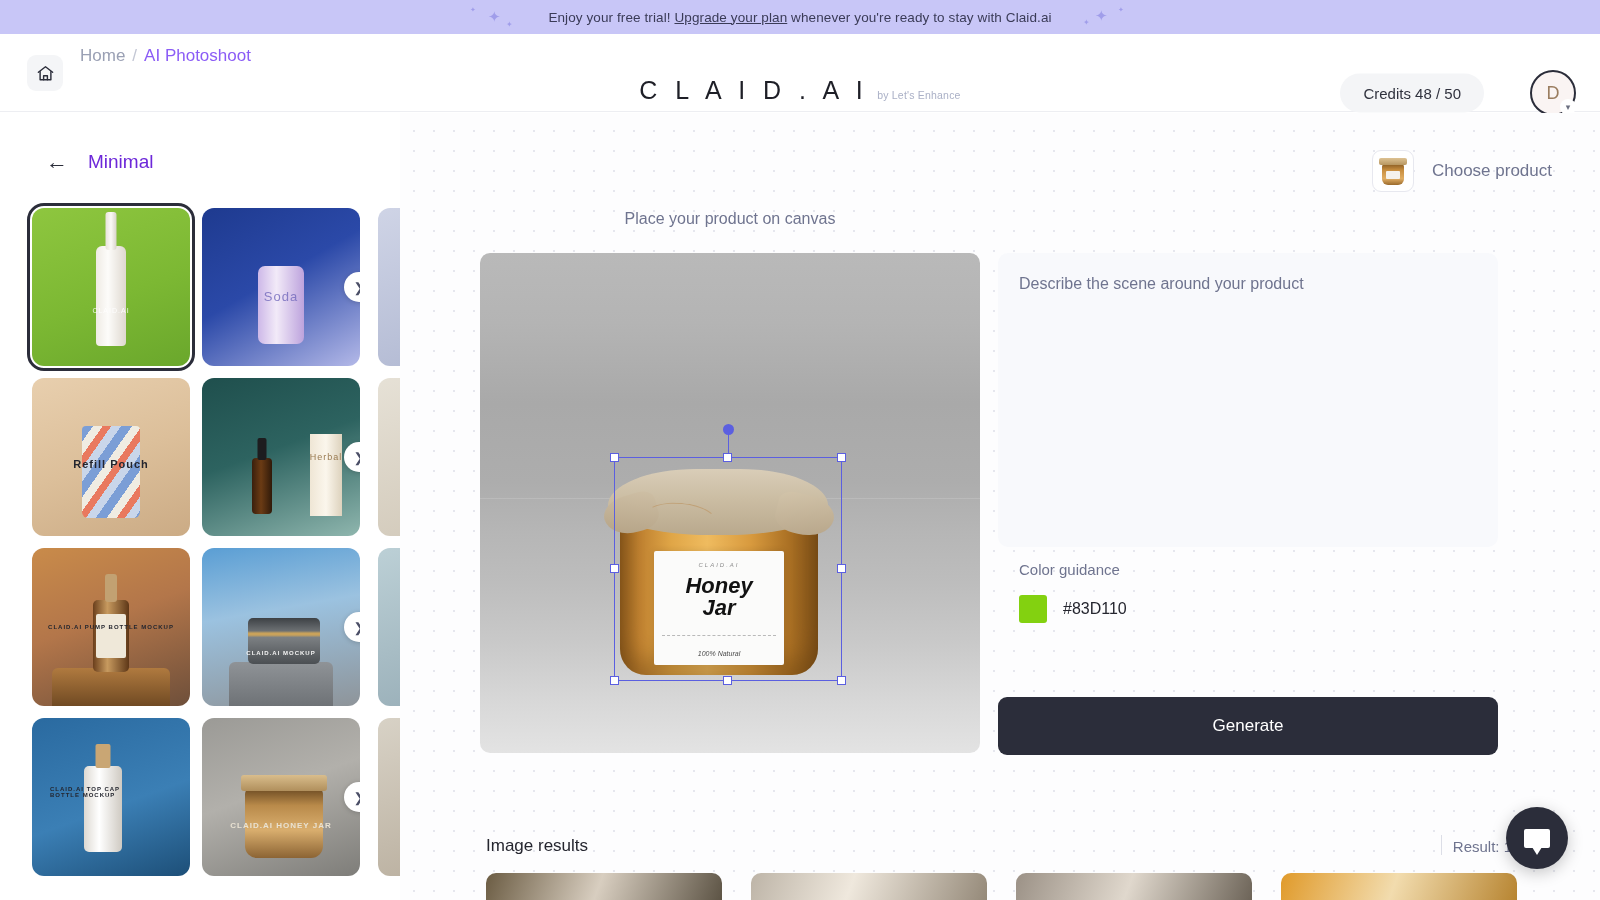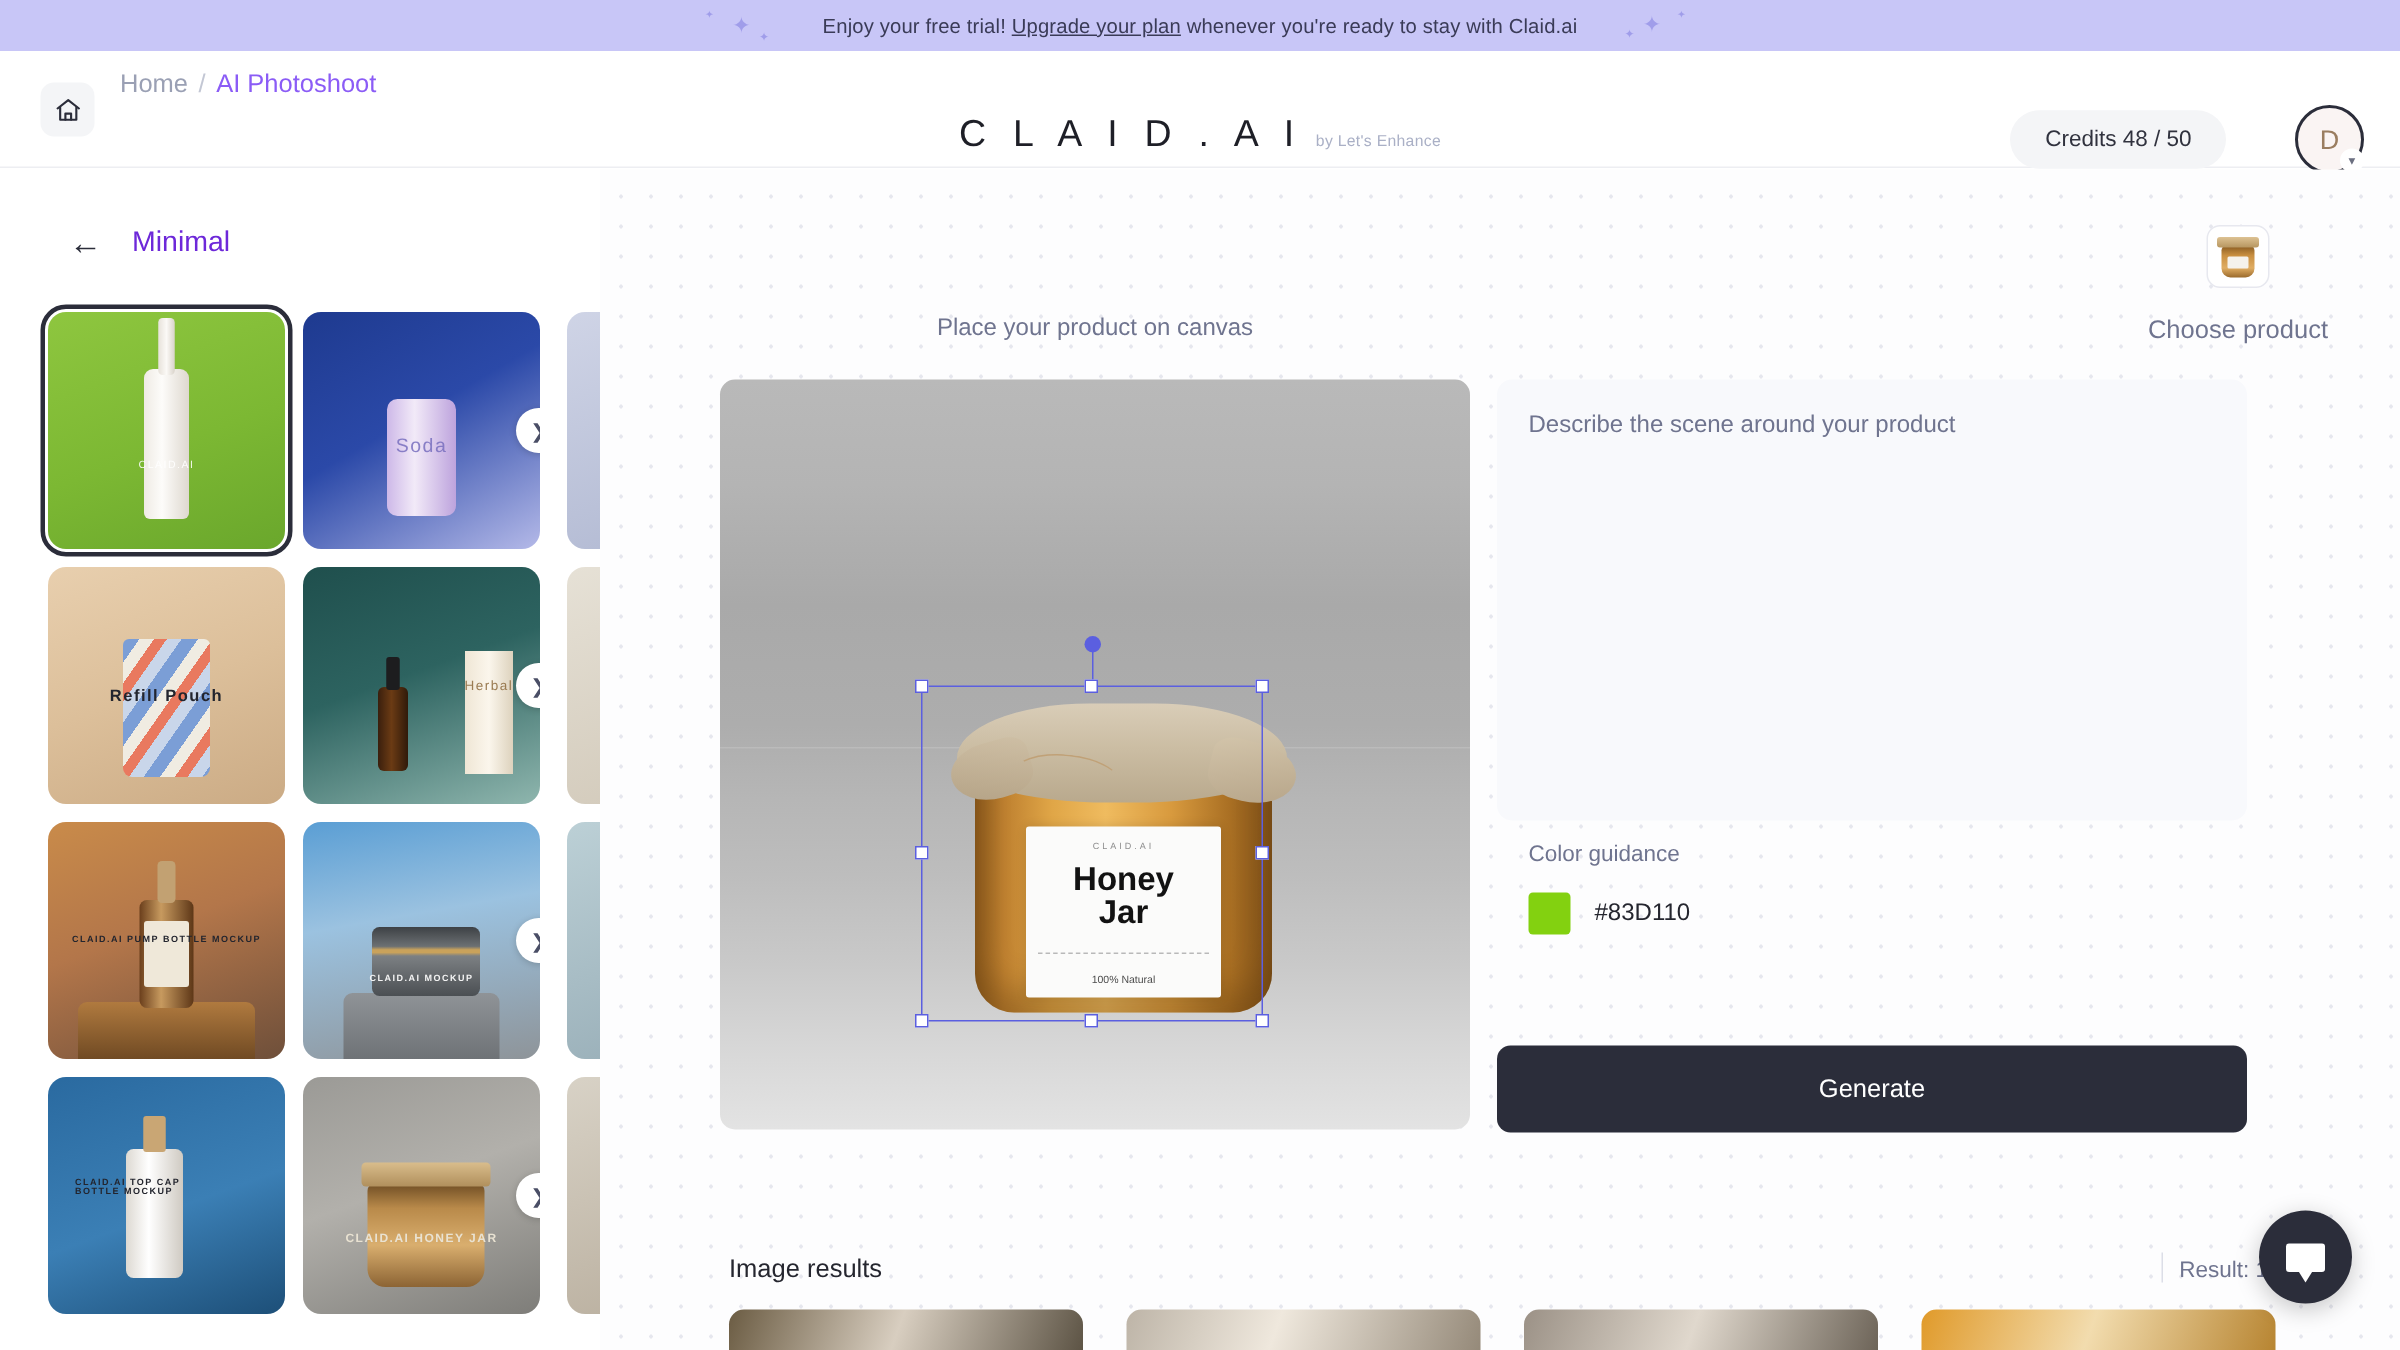--- a/index.html
+++ b/index.html
@@ -215,21 +215,21 @@
     position: absolute; left: 400px; top: 113px; width: 1200px; height: 787px;
     background-color: #fdfdfe;
     background-image:
       radial-gradient(circle, #e6e7ee 1.1px, transparent 1.2px);
     background-size: 20px 20px;
     background-position: 4px 8px;
     overflow: hidden;
   }
   .choose-product {
     position: absolute; right: 48px; top: 37px;
-    display: flex; align-items: center; gap: 18px; cursor: pointer; flex-direction: column;
+    display: flex; align-items: center; gap: 18px; cursor: pointer;
   }
   .cp-icon {
     width: 42px; height: 42px; border-radius: 9px;
     background: #fff; border: 1px solid #e7e8ef;
     display: flex; align-items: center; justify-content: center;
     position: relative; overflow: hidden;
   }
   .cp-jar {
     width: 22px; height: 21px; border-radius: 3px 3px 6px 6px;
     background: linear-gradient(180deg,#8a5c22 0%,#c98f40 30%,#e0ad63 70%,#9a6a2c 100%);
@@ -258,22 +258,22 @@
       #adadad 46%, #b6b6b6 56%, #bdbdbd 66%,
       #c9c9c9 78%, #d8d8d8 90%, #e3e3e3 100%);
   }
   .canvas .horizon {
     position: absolute; left: 0; right: 0; top: 49%; height: 1px;
     background: rgba(255,255,255,.14);
   }
 
   
   .prod {
-    position: absolute; left: 152px; top: 200px;
-    width: 228px; height: 230px;
+    position: absolute; left: 122px; top: 200px;
+    width: 228px; height: 230px; font-style: italic;
   }
   .jar-body {
     position: absolute; left: 18px; right: 12px; top: 44px; bottom: 8px;
     border-radius: 10px 10px 26px 26px;
     background: linear-gradient(90deg,
       #8e5b1d 0%, #bf8130 10%, #e0a647 26%,
       #efbb5f 44%, #d89a3e 66%, #a96f23 86%, #7d4f18 100%);
     box-shadow: inset 0 -14px 22px rgba(90,55,12,.35);
   }
   .jar-label {

